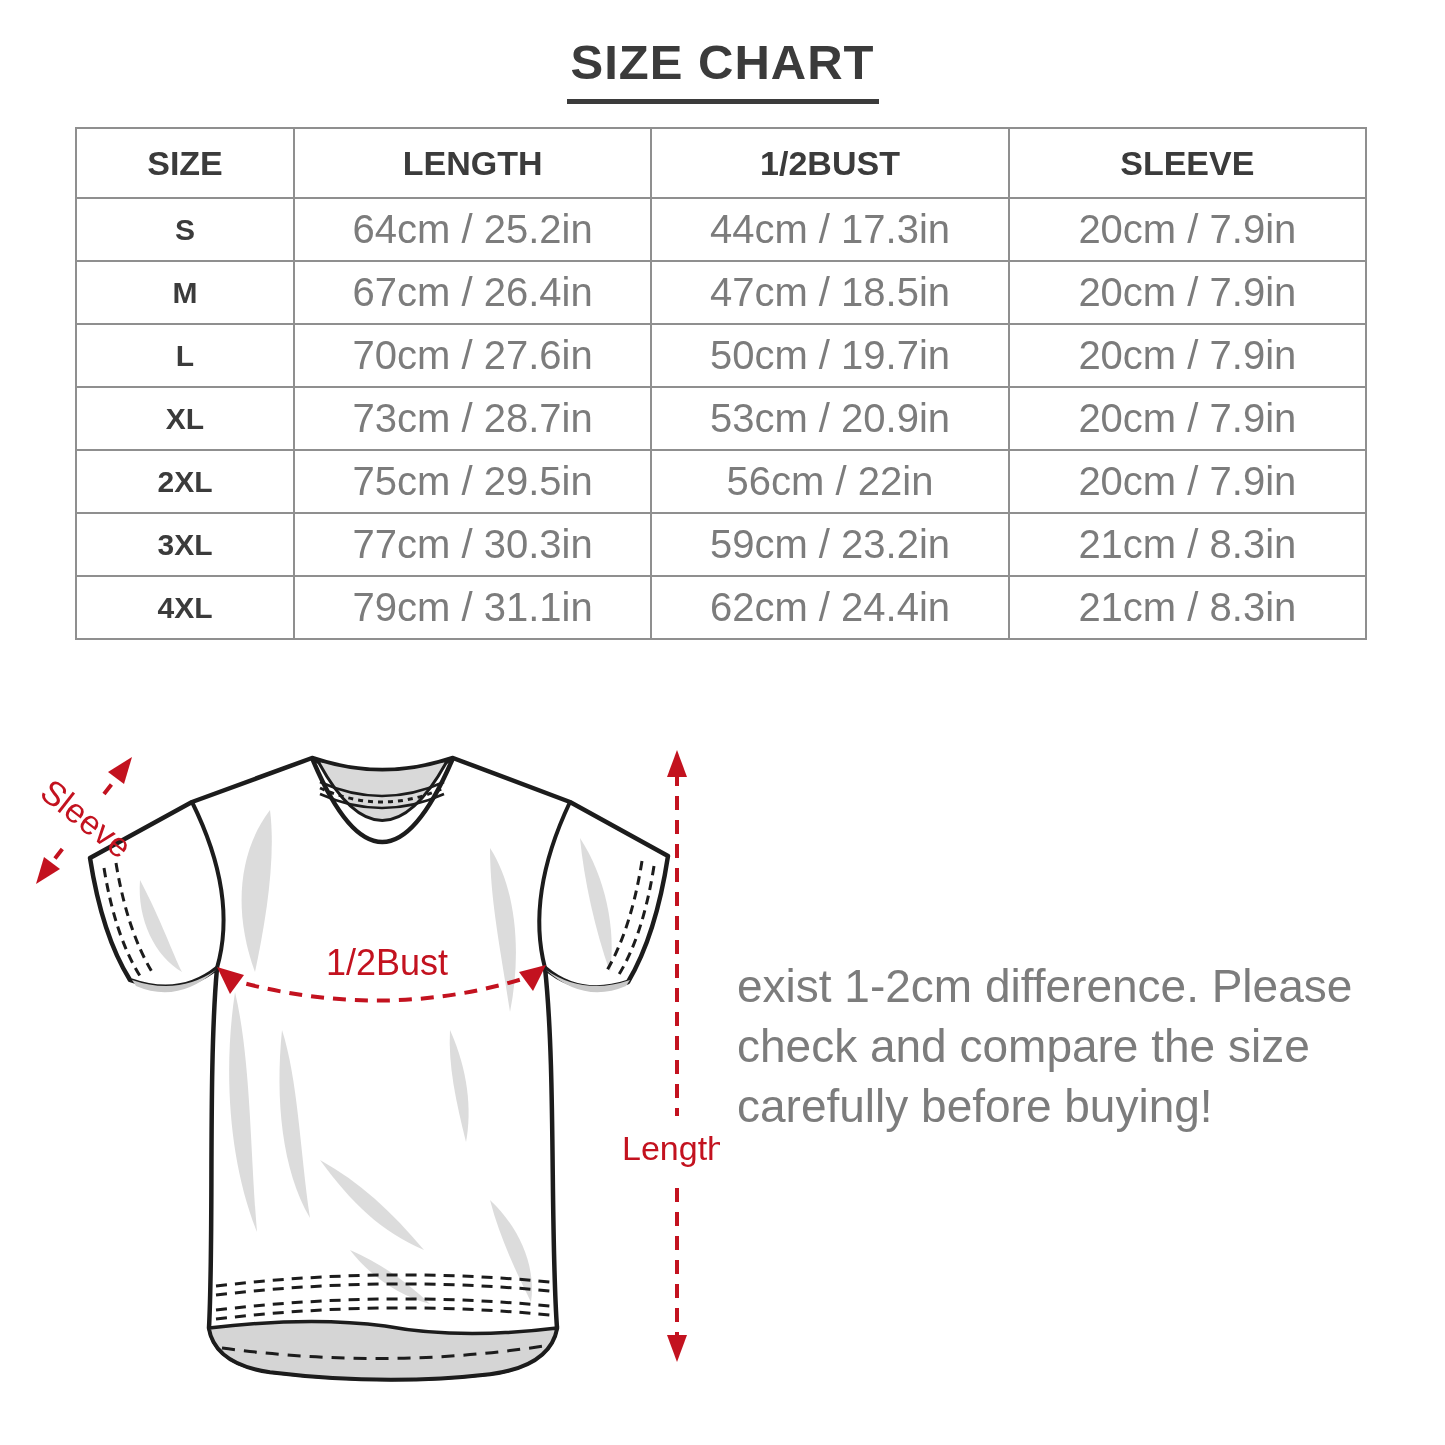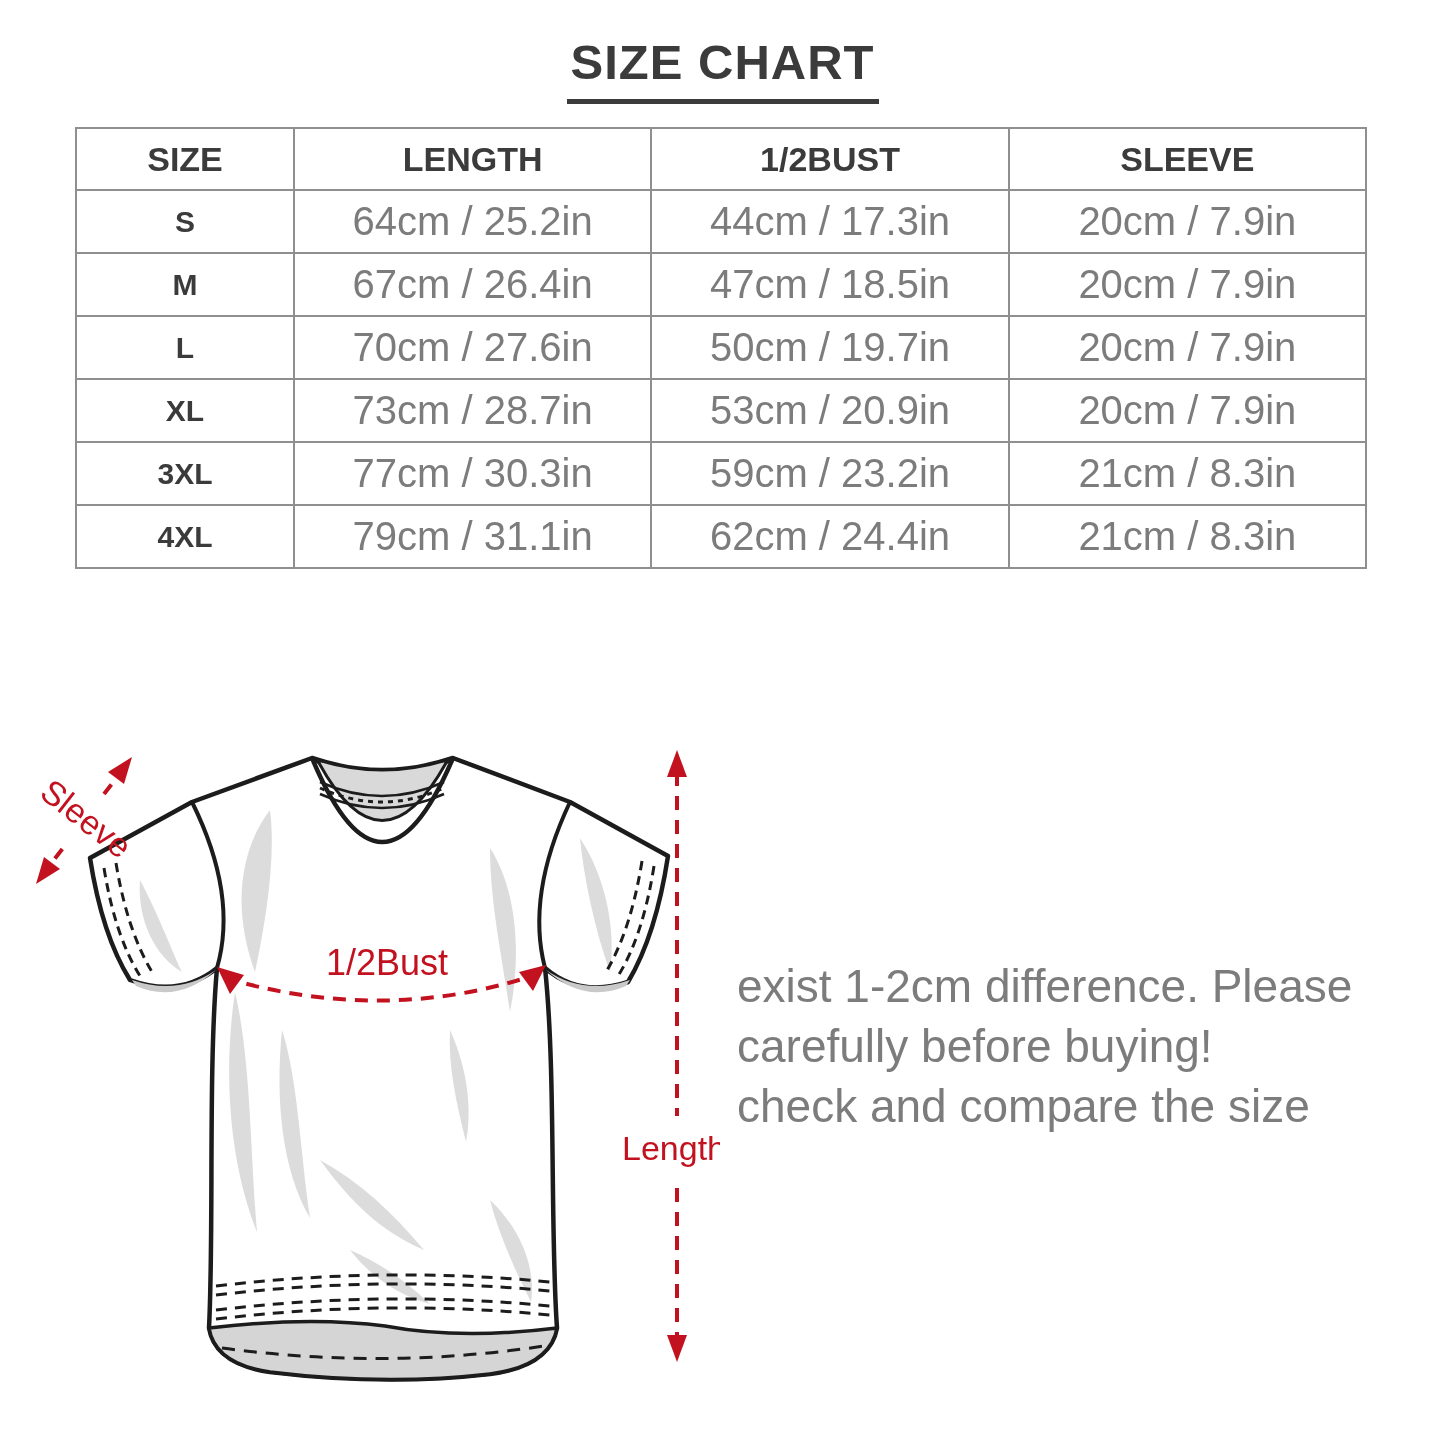--- a/index.html
+++ b/index.html
@@ -20,21 +20,21 @@
   .title{display:inline-block;font-size:49px;font-weight:700;color:var(--dark);
     letter-spacing:1px;padding:0 4px 9px 4px;border-bottom:5px solid var(--dark);}
 
   
   table.size-table{position:absolute;left:75px;top:127px;width:1292px;
     border-collapse:collapse;table-layout:fixed;}
   .size-table col.c-size{width:16.9%;}
   .size-table col.c-rest{width:27.7%;}
   .size-table th,.size-table td{border:2px solid var(--border);text-align:center;
     vertical-align:middle;background:#fff;}
-  .size-table th{height:62px;font-size:34px;font-weight:700;color:var(--dark);}
+  .size-table th{height:70px;font-size:34px;font-weight:700;color:var(--dark);}
   .size-table td{height:63px;font-size:40px;color:var(--text-gray);}
   .size-table td.size-cell{font-size:30px;font-weight:700;color:var(--dark);}
 
   
   .diagram{position:absolute;left:20px;top:730px;width:700px;height:700px;}
   .diagram svg{width:100%;height:100%;display:block;}
   .red-label{font-family:"Liberation Sans",sans-serif;fill:var(--accent);}
 
   
   .note{position:absolute;left:737px;top:956px;width:660px;color:var(--text-gray);
@@ -81,20 +81,26 @@
       <tr>
         <td class="size-cell">L</td>
         <td>70cm / 27.6in</td>
         <td>50cm / 19.7in</td>
         <td>20cm / 7.9in</td>
       </tr>
       <tr>
         <td class="size-cell">XL</td>
         <td>73cm / 28.7in</td>
         <td>53cm / 20.9in</td>
+        <td>20cm / 7.9in</td>
+      </tr>
+      <tr>
+        <td class="size-cell">2XL</td>
+        <td>75cm / 29.5in</td>
+        <td>56cm / 22in</td>
         <td>20cm / 7.9in</td>
       </tr>
       <tr>
         <td class="size-cell">3XL</td>
         <td>77cm / 30.3in</td>
         <td>59cm / 23.2in</td>
         <td>21cm / 8.3in</td>
       </tr>
       <tr>
         <td class="size-cell">4XL</td>
@@ -174,17 +180,17 @@
         <line x1="657" y1="458" x2="657" y2="610" stroke-width="4" stroke-dasharray="14 10" fill="none"></line>
         <polygon points="657,20 647,47 667,47" stroke="none"></polygon>
         <polygon points="657,632 647,605 667,605" stroke="none"></polygon>
       </g>
       <text class="red-label" x="654" y="430" font-size="34" text-anchor="middle">Length</text>
     </svg>
   </div>
 
   <div class="note">
     <div>exist 1-2cm difference. Please</div>
+    <div>check and compare the size</div>
     <div>carefully before buying!</div>
-    <div>check and compare the size</div>
   </div>
 
 </div>
 
 </body></html>

